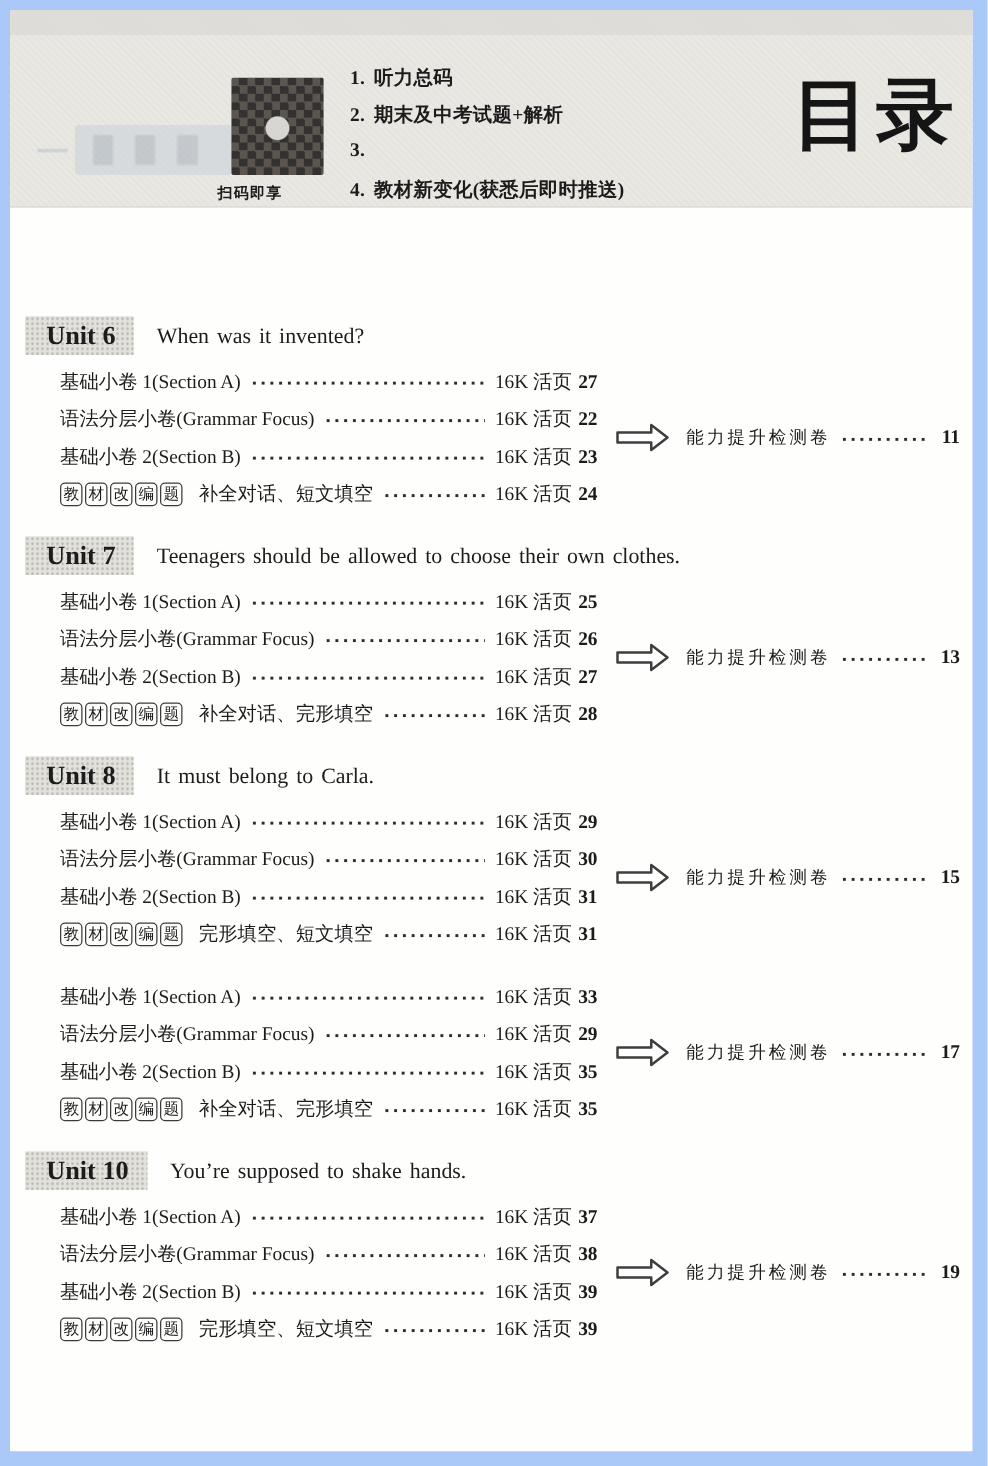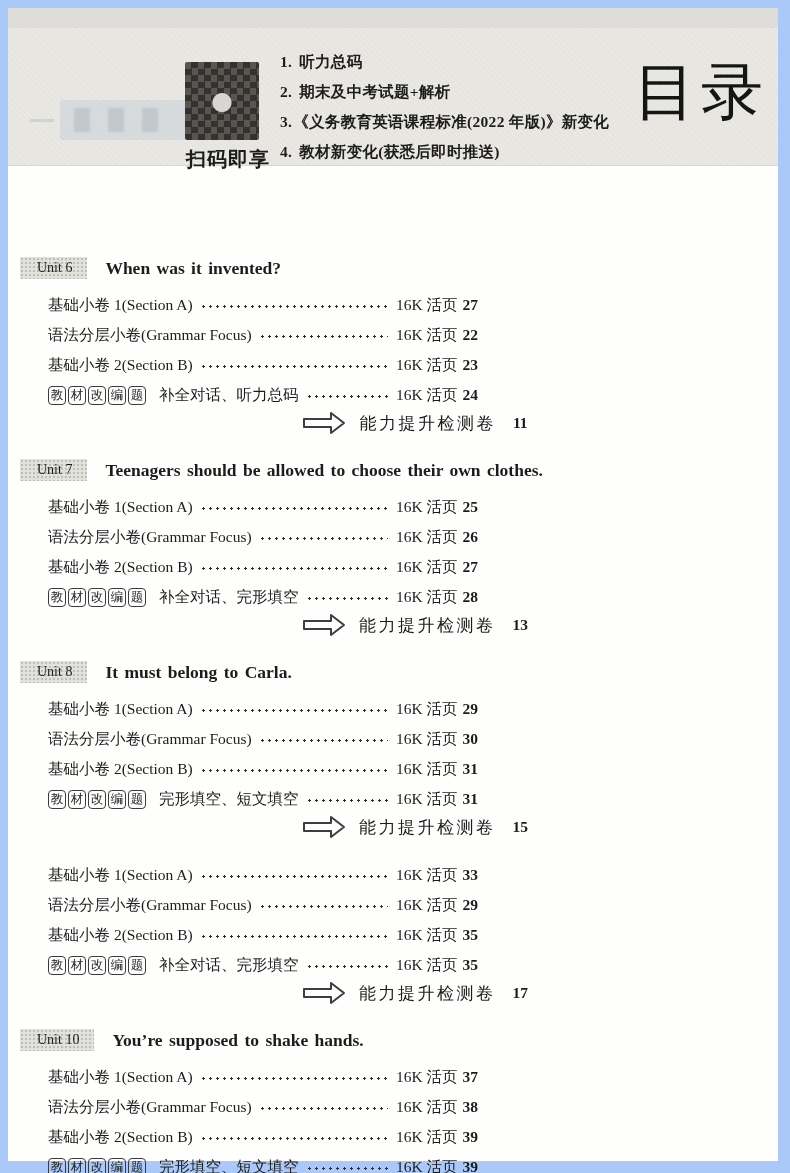--- a/index.html
+++ b/index.html
@@ -42,66 +42,66 @@
   .qr {
     position:absolute; left:177px; top:54px; width:74px; height:78px;
     background:
       radial-gradient(circle at 50% 52%, #d8d6d2 0 9px, rgba(216,214,210,0) 10px),
       repeating-conic-gradient(#343230 0 25%, #5a554f 0 50%);
     background-size:auto, 13px 13px;
     border-radius:2px;
   }
   .qr-caption {
     position:absolute; left:166px; top:138px; width:96px;
-    text-align:right; font-size:20px; font-weight:600; letter-spacing:1px;
+    text-align:left; font-size:12px; font-weight:600; letter-spacing:1px;
   }
   .features { position:absolute; left:272px; top:44px; }
   .feature-item {
     display:flex; align-items:baseline; height:30px;
     font-size:15.5px; font-weight:600; letter-spacing:.3px;
   }
   .feature-num { margin-right:7px; }
   .page-title {
     position:absolute; right:10px; top:42px;
     font-family:"DejaVu Sans", sans-serif;
-    font-size:62px; font-weight:400; letter-spacing:5px; color:#151515;
+    font-size:62px; font-weight:700; letter-spacing:5px; color:#151515;
   }
   
   .content { padding:88px 0 0 12px; }
   .unit-block { margin-bottom:20px; }
   .unit-header { display:flex; align-items:center; height:28px; }
   .unit-tag {
     display:inline-block; padding:3px 15px 3px 17px;
     background-color:#e2e1db;
     background-image:radial-gradient(rgba(115,115,110,.32) 1px, transparent 1.2px);
     background-size:4px 4px;
-    font-size:14px; font-weight:400; white-space:nowrap;
-  }
-  .unit-title { margin-left:18px; font-size:17.5px; font-weight:700; word-spacing:2px; white-space:nowrap; }
-  .unit-body { display:flex; margin-left:28px; margin-top:8px;flex-direction:column; }
+    font-size:21px; font-weight:700; white-space:nowrap;
+  }
+  .unit-title { margin-left:18px; font-size:17.5px; font-weight:400; word-spacing:2px; white-space:nowrap; }
+  .unit-body { display:flex; margin-left:28px; margin-top:8px; }
   .rows { width:430px; flex:none; }
   .toc-row { display:flex; align-items:center; height:30px; font-size:15.5px; }
   .row-label { white-space:nowrap; }
   .leader {
     flex:1; height:7px; align-self:center; margin:3px 8px 0 7px;
     background-image:radial-gradient(circle, #2c2c2c 1.1px, rgba(0,0,0,0) 1.35px);
     background-size:7px 7px; background-repeat:repeat-x; background-position:0 50%;
   }
   .row-ref { white-space:nowrap; }
   .ref-page { font-weight:700; margin-left:5px; font-size:15.5px; }
   .char-box {
     display:inline-flex; align-items:center; justify-content:center;
     width:18px; height:19px; border:1.3px solid #3b3b3b; border-radius:4px;
     font-size:12.5px; margin-right:2px; flex:none;
   }
   .boxed-sub { margin-left:11px; white-space:nowrap; }
   
   .arrow-col { flex:1; display:flex; align-items:center; align-self:center; padding:0 10px 0 14px; }
   .arrow-icon { flex:none; margin-right:13px; }
-  .arrow-label { font-size:17px; letter-spacing:2.5px; white-space:nowrap; }
+  .arrow-label { font-size:14px; letter-spacing:2.5px; white-space:nowrap; }
   .arrow-page { font-weight:700; font-size:15.5px; margin-left:2px;text-align:center; }
 </style>
 </head>
 <body>
 
 <div class="page">
 
   <div class="scan-band">
     <div class="watermark"></div>
     <div class="qr"></div>
@@ -110,21 +110,20 @@
       <div class="feature-item">
         <span class="feature-num">1.</span>
         <span>听力总码</span>
       </div>
       <div class="feature-item">
         <span class="feature-num">2.</span>
         <span>期末及中考试题+解析</span>
       </div>
       <div class="feature-item">
         <span class="feature-num" style="margin-right:1px;">3.</span>
-        <span>《义务教育英语课程标准(2022 年版)》新变化</span>
       </div>
       <div class="feature-item">
         <span class="feature-num">4.</span>
         <span>教材新变化(获悉后即时推送)</span>
       </div>
     </div>
     <div class="page-title">目录</div>
   </div>
 
   <div class="content">
@@ -150,21 +149,21 @@
             <span class="row-label">基础小卷 2(Section B)</span>
             <span class="leader"></span>
             <span class="row-ref"><span>16K 活页</span><span class="ref-page">23</span></span>
           </div>
           <div class="toc-row">
             <span class="char-box">教</span>
             <span class="char-box">材</span>
             <span class="char-box">改</span>
             <span class="char-box">编</span>
             <span class="char-box">题</span>
-            <span class="boxed-sub">补全对话、听力总码</span>
+            <span class="boxed-sub">补全对话、短文填空</span>
             <span class="leader"></span>
             <span class="row-ref"><span>16K 活页</span><span class="ref-page">24</span></span>
           </div>
         </div>
         <div class="arrow-col">
           <svg class="arrow-icon" width="44" height="26" viewBox="0 0 44 26">
               <polygon points="2,9 29,9 29,3 42,13 29,23 29,17 2,17" fill="#ffffff" stroke="#3e3e3e" stroke-width="2" stroke-linejoin="round"></polygon>
             </svg>
           <span class="arrow-label">能力提升检测卷</span>
           <span class="leader"></span>

